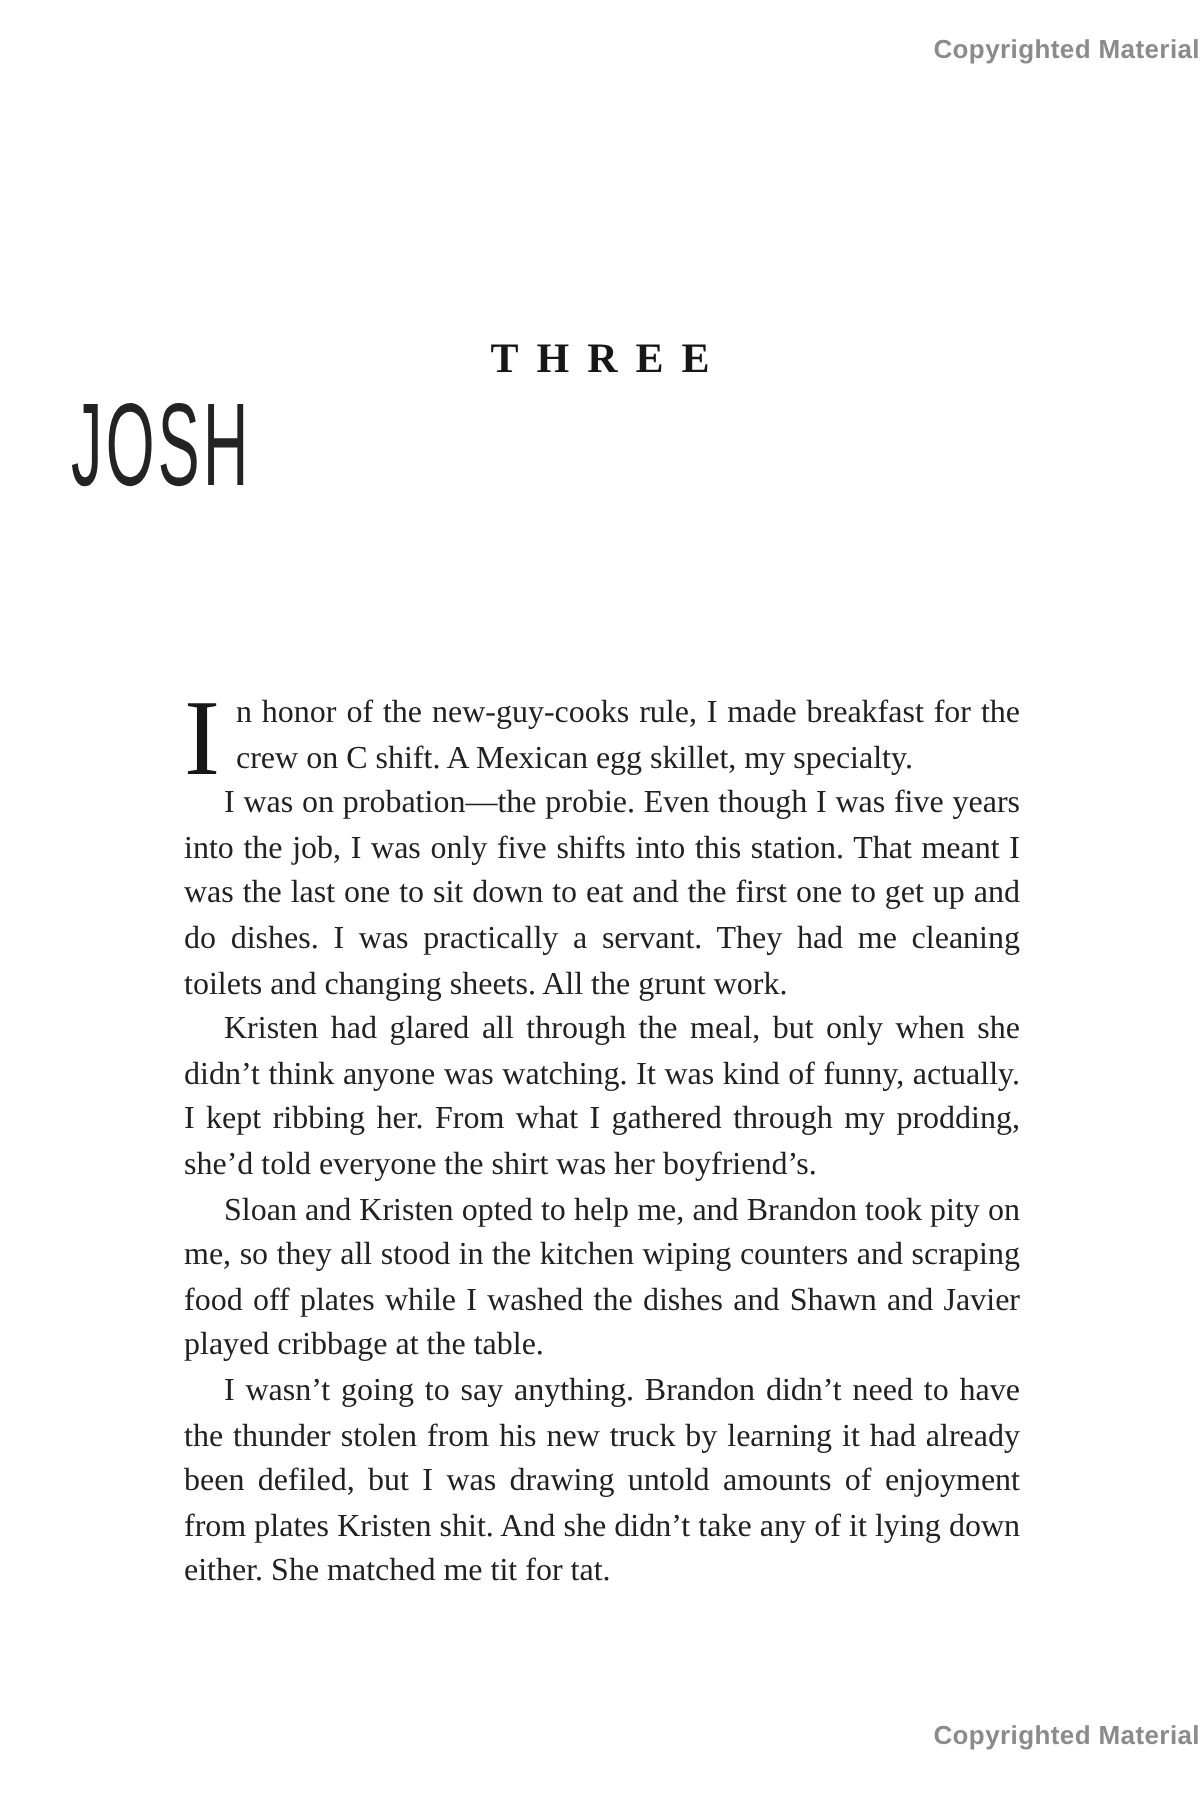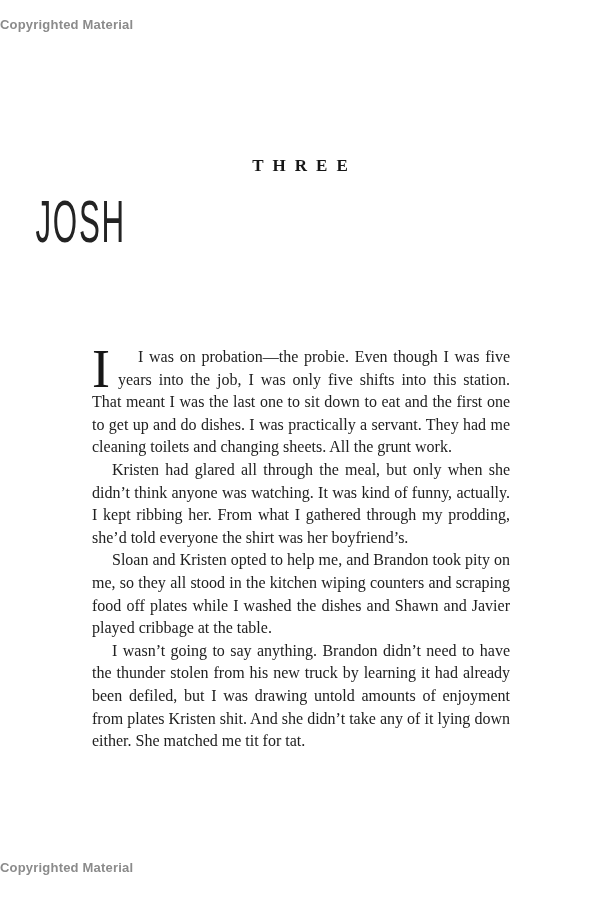--- a/index.html
+++ b/index.html
@@ -12,39 +12,39 @@
     width: 600px;
     height: 900px;
     background: #ffffff;
     overflow: hidden;
     font-family: "Liberation Serif", serif;
   }
   .copyright {
     position: absolute;
     left: 0;
     width: 600px;
-    text-align: left;
+    text-align: right;
     font-family: "Liberation Sans", sans-serif;
     font-weight: bold;
     font-size: 13px;
     color: #8b8b8b;
     letter-spacing: 0.2px;
   }
   .copyright.top { top: 17px; }
   .copyright.bottom { top: 860px; }
 
   .chapter-number {
     position: absolute;
-    top: 156px;
+    top: 167px;
     left: 0;
     width: 600px;
     text-align: center;
     font-family: "Liberation Serif", serif;
     font-weight: bold;
-    font-size: 17px;
+    font-size: 21px;
     letter-spacing: 9px;
     padding-left: 9px; 
     box-sizing: border-box;
     color: #171717;
   }
   .chapter-title {
     position: absolute;
     top: 192px;
     left: 0;
     width: 600px;
@@ -98,21 +98,21 @@
   <div class="copyright top">Copyrighted Material</div>
 
   <div class="chapter-number">THREE</div>
 
   <div class="chapter-title">
     <span class="title-inner">JOSH</span>
   </div>
 
   <div class="body-text">
     <p class="first">
-      <span class="drop-cap">I</span>
+      <span class="drop-cap">I</span><span>n honor of the new-guy-cooks rule, I made breakfast for the crew on C shift. A Mexican egg skillet, my specialty.</span>
     </p>
     <p>I was on probation—the probie. Even though I was five years into the job, I was only five shifts into this station. That meant I was the last one to sit down to eat and the first one to get up and do dishes. I was practically a servant. They had me cleaning toilets and changing sheets. All the grunt work.</p>
     <p>Kristen had glared all through the meal, but only when she didn’t think anyone was watching. It was kind of funny, actually. I kept ribbing her. From what I gathered through my prodding, she’d told everyone the shirt was her boyfriend’s.</p>
     <p>Sloan and Kristen opted to help me, and Brandon took pity on me, so they all stood in the kitchen wiping counters and scraping food off plates while I washed the dishes and Shawn and Javier played cribbage at the table.</p>
     <p>I wasn’t going to say anything. Brandon didn’t need to have the thunder stolen from his new truck by learning it had already been defiled, but I was drawing untold amounts of enjoyment from plates Kristen shit. And she didn’t take any of it lying down either. She matched me tit for tat.</p>
   </div>
 
   <div class="copyright bottom">Copyrighted Material</div>
 
 </div>

